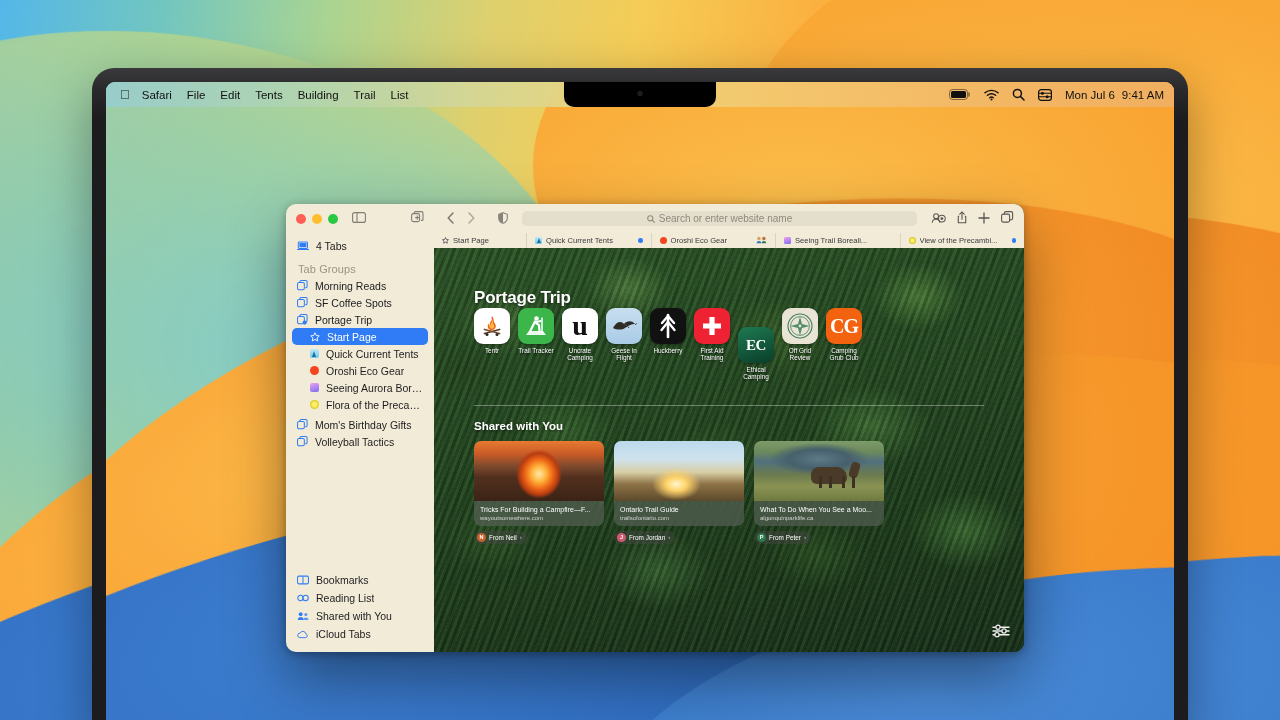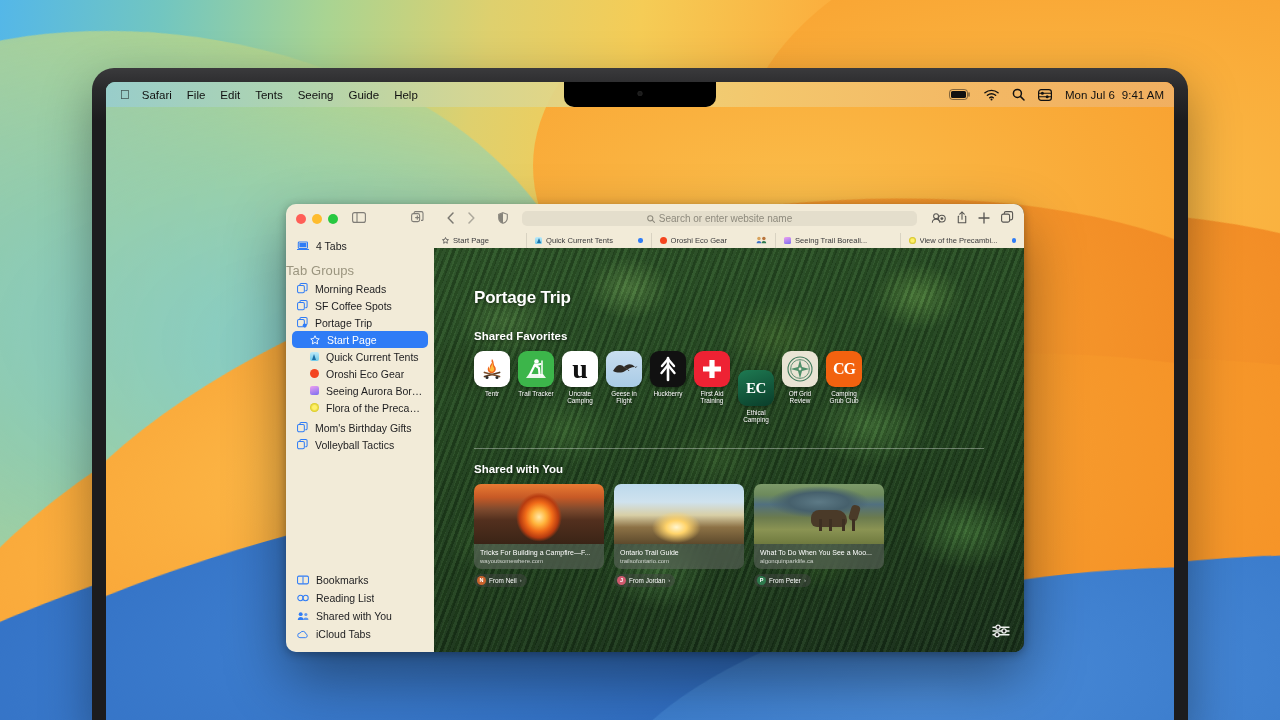--- a/index.html
+++ b/index.html
@@ -132,21 +132,21 @@
   .sb-top .newgrp { margin-left:auto; opacity:.62; }
 
   .sb-row {
     display:flex; align-items:center; gap:7px;
     height:17px; margin:0 6px; padding:0 5px;
     border-radius:5px; color:#1d1d1f; white-space:nowrap;
   }
   .sb-row .lbl { overflow:hidden; text-overflow:ellipsis; font-size:10.5px; }
   .sb-row.tabs { margin-top:4px; margin-bottom:4px; }
   .sb-head {
-    font-size:13px; color:#9b957f; padding:5px 12px 2px 0;
+    font-size:11px; color:#9b957f; padding:5px 12px 2px 12px;
     letter-spacing:.1px;
   }
   .sb-row.selected { background:#2f7cf6; color:#fff; }
   .sb-row.selected .lbl { color:#fff; }
   .sb-row.child { padding-left:18px; }
   .sb-spacer { flex:1; }
   .sb-bottom { padding-bottom:9px; }
   .sb-bottom .sb-row { height:18px; }
 
   .fav-dot { width:9px; height:9px; border-radius:2px; flex:0 0 9px; }
@@ -333,23 +333,23 @@
   <div id="notch">
     <div class="cam"></div>
   </div>
 
   <div id="menubar">
     <span class="apple"></span>
     <span class="mi bold">Safari</span>
     <span class="mi">File</span>
     <span class="mi">Edit</span>
     <span class="mi">Tents</span>
-    <span class="mi">Seeing</span>
-    <span class="mi">Guide</span>
-    <span class="mi">Help</span>
+    <span class="mi">Building</span>
+    <span class="mi">Trail</span>
+    <span class="mi">List</span>
     <span class="spacer"></span>
     <span class="right">
       <svg class="mb-icon" width="22" height="11" viewBox="0 0 22 11">
         <rect x="0.5" y="0.5" width="18" height="10" rx="3" fill="none" stroke="#111" stroke-opacity=".5"></rect>
         <rect x="2" y="2" width="15" height="7" rx="1.6" fill="#111"></rect>
         <path d="M20 4 v3" stroke="#111" stroke-opacity=".5" stroke-width="1.6" stroke-linecap="round"></path>
       </svg>
       <svg class="mb-icon" width="15" height="12" viewBox="0 0 16 12">
         <path d="M1 3.6a11 11 0 0 1 14 0" fill="none" stroke="#111" stroke-width="1.5" stroke-linecap="round"></path>
         <path d="M3.6 6.3a7.2 7.2 0 0 1 8.8 0" fill="none" stroke="#111" stroke-width="1.5" stroke-linecap="round"></path>
@@ -607,21 +607,20 @@
         </div>
       </div>
 
       <div id="startpage">
         <div id="forestbg"></div>
 
         <div id="spcontent">
           <div class="sp-inner">
             <div id="pgtitle">Portage Trip</div>
 
-            <div class="sec-title">Shared Favorites</div>
 
             <div id="favrow">
 
               <div class="fav-item">
                 <div class="fav-ico" style="background:#fff;">
                   <svg width="26" height="26" viewBox="0 0 26 26">
                     <path d="M13 3c2.4 3 1 5 2.8 7.2 1.5 1.9 1.4 4.6-.6 6.1-2 1.5-4.6 1-5.8-.9-1.3-2-.5-4 .6-5.2-.3 1.3.2 2.3 1 2.7-.6-2 .1-4 2-6.1C12.2 5.6 12.5 4.2 13 3z" fill="#f0641e"></path>
                     <path d="M13 6.5c1.4 2 .6 3.3 1.6 4.7.9 1.3.8 3-.4 4-1.2 1-2.8.6-3.5-.6-.8-1.3-.3-2.6.4-3.4-.2.9.1 1.5.6 1.8-.4-1.3.1-2.6 1.2-4z" fill="#fdbb3c"></path>
                     <path d="M5.5 20.5 L20.5 16.5" stroke="#5a3a20" stroke-width="1.8" stroke-linecap="round"></path>
                     <path d="M5.5 16.5 L20.5 20.5" stroke="#7a4e2c" stroke-width="1.8" stroke-linecap="round"></path>
@@ -700,21 +699,21 @@
                     <circle cx="15" cy="15" r="9.4" fill="none" stroke="#3f7a5c" stroke-width=".8"></circle>
                     <path d="M15 5.5 L17 13 L24.5 15 L17 17 L15 24.5 L13 17 L5.5 15 L13 13 Z" fill="#4f8f6a"></path>
                     <circle cx="15" cy="15" r="1.4" fill="#e9e4d4"></circle>
                   </svg>
                 </div>
                 <div class="fav-name">Off Grid Review</div>
               </div>
 
               <div class="fav-item">
                 <div class="fav-ico" style="background:#f2620f;">
-                  <span style="font-family:'Liberation Serif',serif;font-size:16px;font-weight:bold;color:#fff;letter-spacing:-1px;">CG</span>
+                  <span style="font-family:'Liberation Serif',serif;font-size:20px;font-weight:bold;color:#fff;letter-spacing:-1px;">CG</span>
                 </div>
                 <div class="fav-name">Camping Grub Club</div>
               </div>
 
             </div>
           </div>
 
           <div id="divider"></div>
 
           <div class="sp-inner" style="margin-top:14px;">

